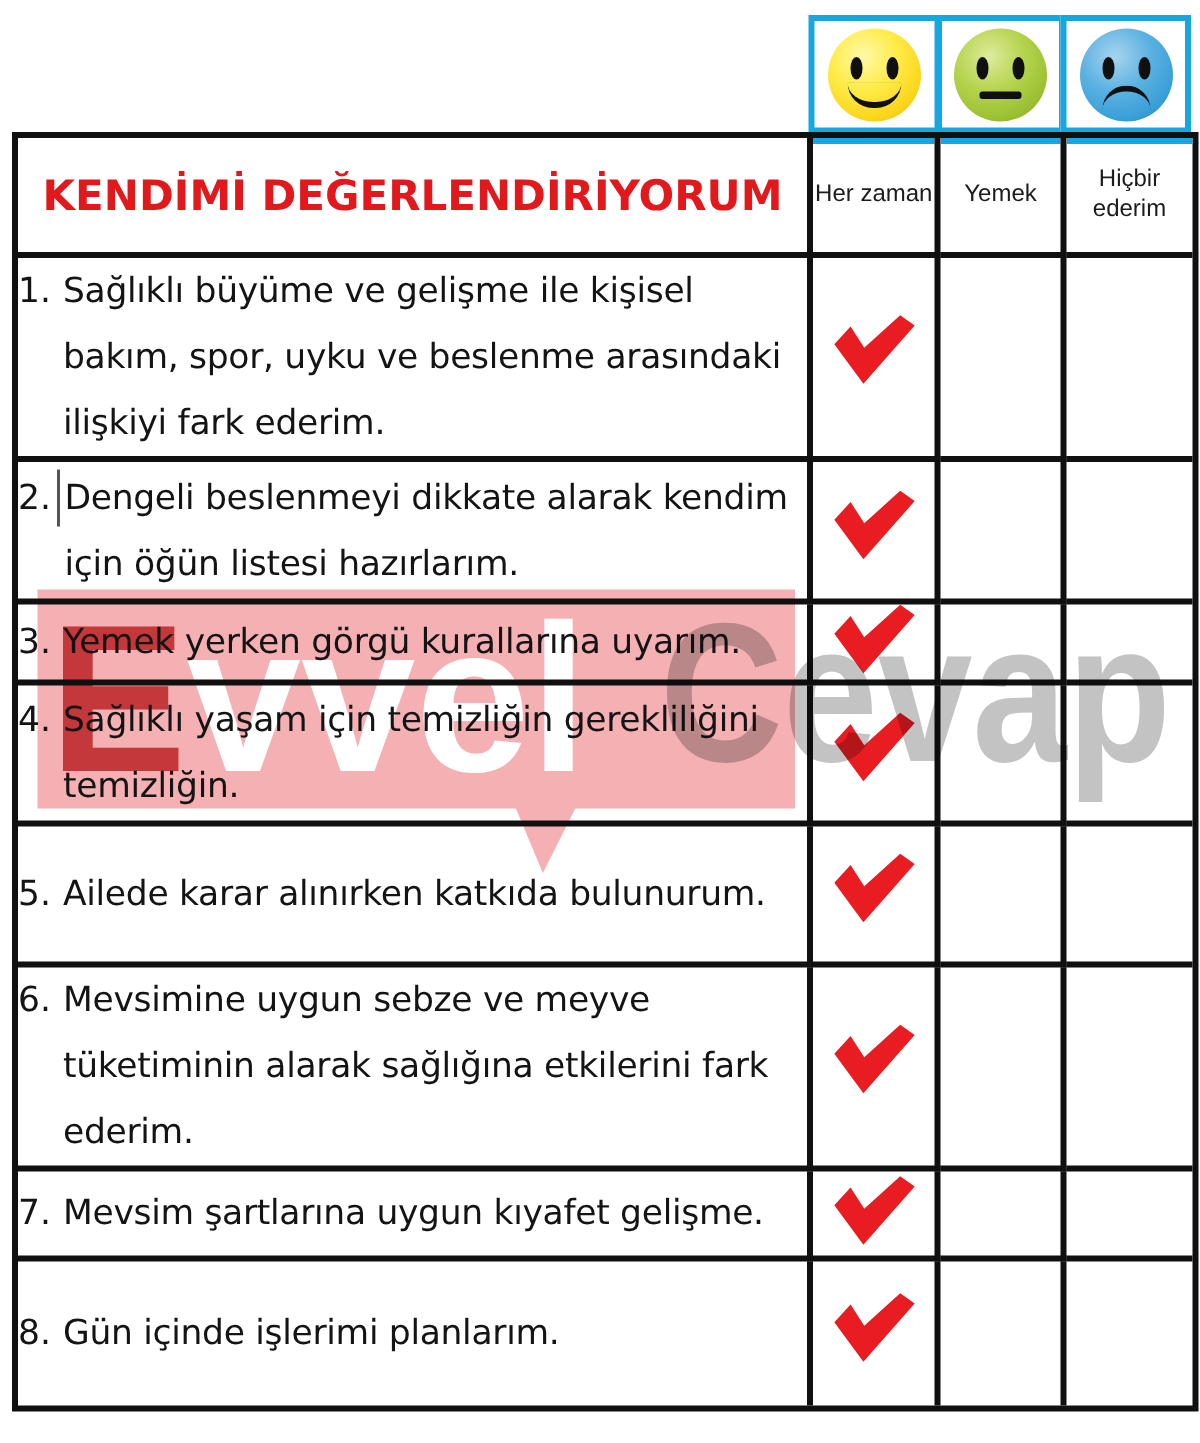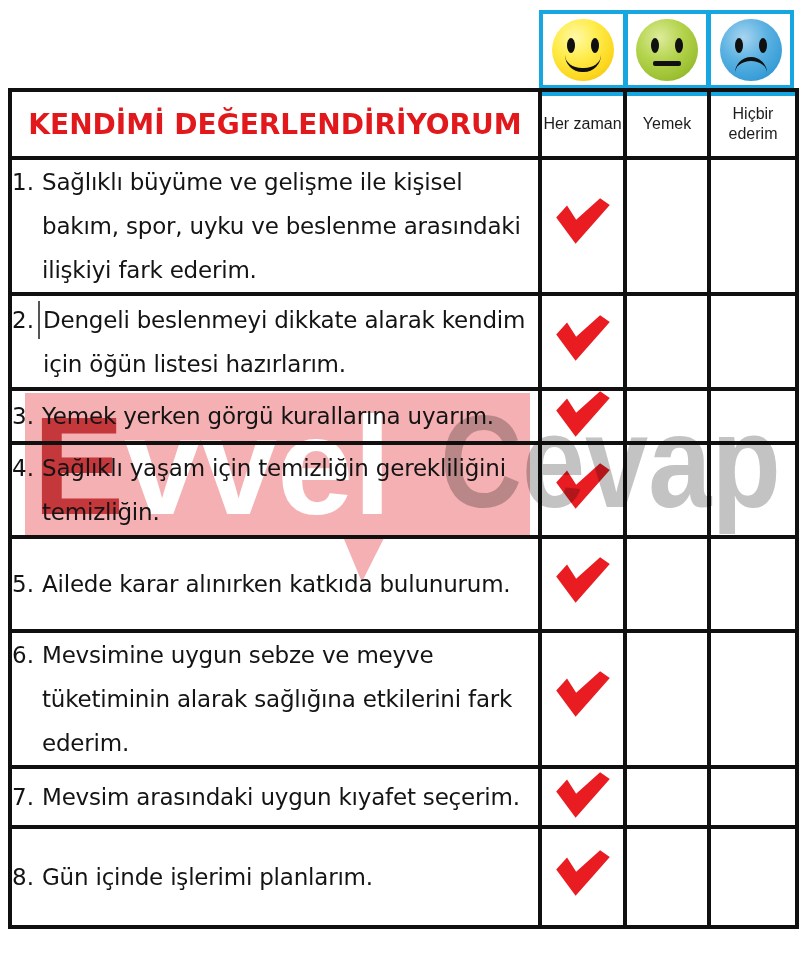--- a/index.html
+++ b/index.html
@@ -26,21 +26,21 @@
                width:32px;height:17px;border-top:4px solid #101010;border-radius:36px 36px 0 0;box-sizing:border-box;}
 
   
   .table-wrap{position:absolute;left:8px;top:88px;z-index:2;}
   table.grid{border-collapse:separate;border-spacing:0;border:4px solid #101010;table-layout:fixed;}
   table.grid td{border-right:4px solid #101010;border-bottom:4px solid #101010;padding:0;
                 vertical-align:middle;background:transparent;box-sizing:border-box;}
   table.grid tr td:last-child{border-right:none;}
   table.grid tr:last-child td{border-bottom:none;}
   col.c-stmt{width:530px;} col.c-a1{width:85px;} col.c-a2{width:84px;} col.c-a3{width:84px;}
-  tr.hrow{height:68px;} tr.r1{height:134px;} tr.r2{height:95px;} tr.r3{height:54px;}
+  tr.hrow{height:80px;} tr.r1{height:134px;} tr.r2{height:95px;} tr.r3{height:54px;}
   tr.r4{height:94px;} tr.r5{height:94px;} tr.r6{height:134px;} tr.r7{height:60px;} tr.r8{height:96px;}
 
   .title-cell{text-align:center;}
   .title-cell span{color:#e2191c;font-weight:bold;font-size:28px;letter-spacing:0px;}
   .ans-h{text-align:center;font-family:"Liberation Sans",sans-serif;font-size:16px;color:#1c1c1c;
          line-height:1.22;box-shadow:inset 0 4px 0 #18a6e0;}
   .ans{position:relative;overflow:visible;}
 
   .stmt{padding:2px 2px 2px 8px;}
   .stmt-flex{display:flex;align-items:flex-start;}
@@ -223,21 +223,21 @@
   </span>
 </td>
         <td class="ans"></td>
         <td class="ans"></td>
       </tr>
 
       <tr class="r7">
         <td class="stmt">
           <div class="stmt-flex">
             <span class="num">7.</span>
-            <span class="txt">Mevsim arasındaki uygun kıyafet seçerim.</span>
+            <span class="txt">Mevsim şartlarına uygun kıyafet gelişme.</span>
           </div>
         </td>
         <td class="ans">
   <span class="check-wrap">
     <svg viewBox="0 0 100 84" xmlns="http://www.w3.org/2000/svg">
       <polygon points="3,36 22,15 38,40 80,2 97,14 37,82" fill="currentColor"></polygon>
     </svg>
   </span>
 </td>
         <td class="ans"></td>

